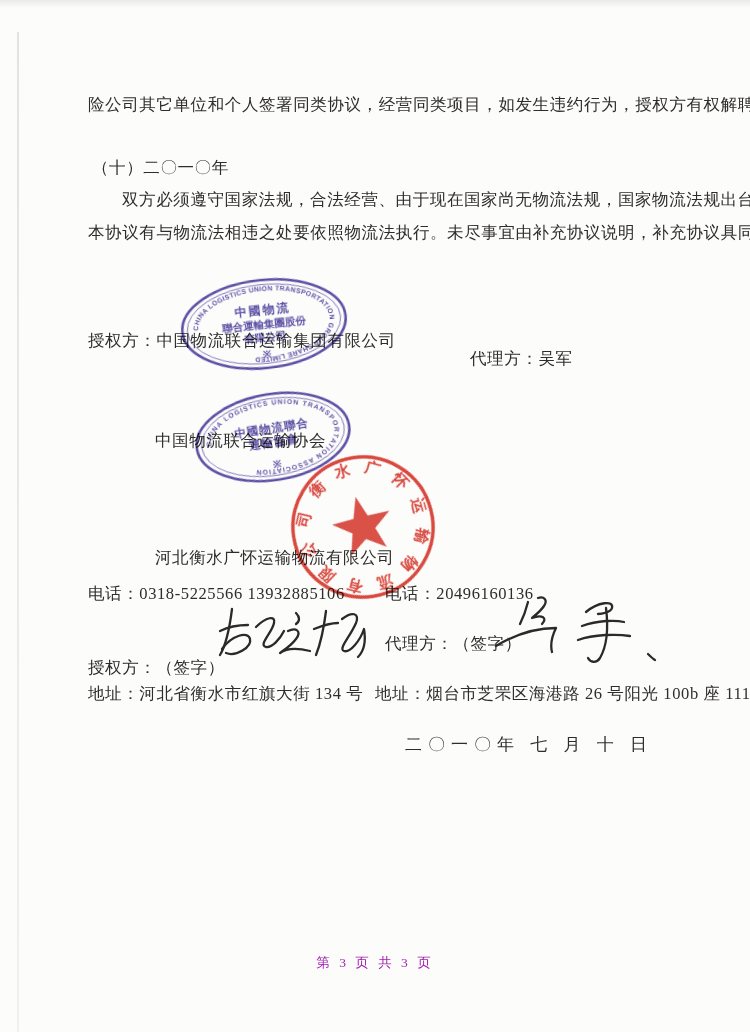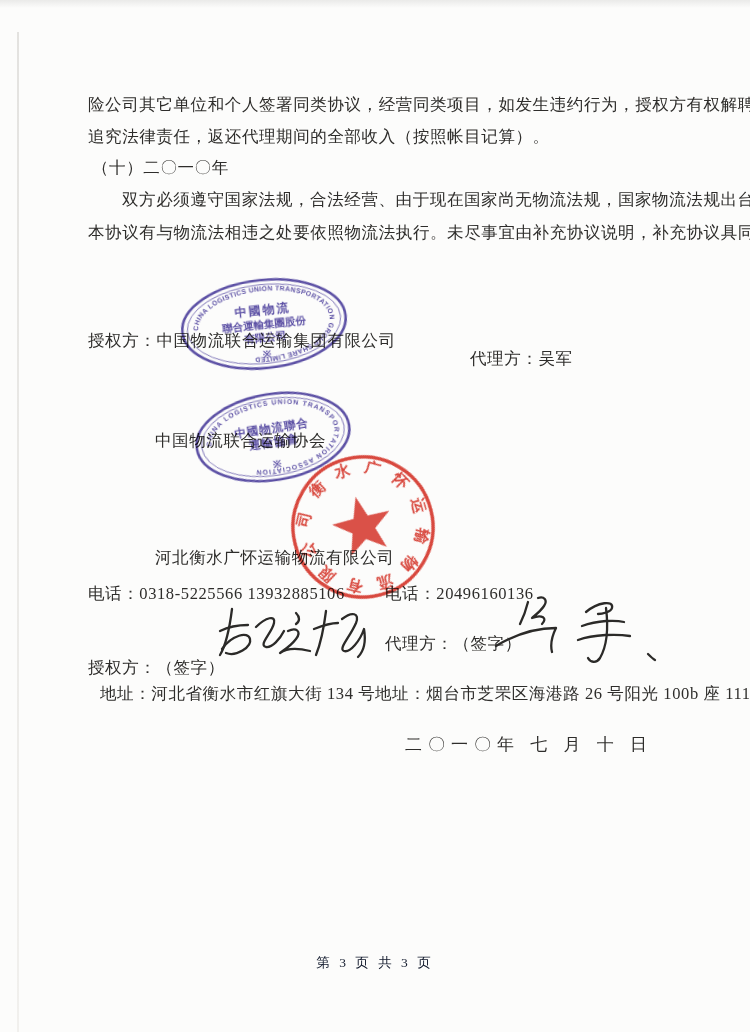--- a/index.html
+++ b/index.html
@@ -18,56 +18,55 @@
     background:linear-gradient(180deg,#cfcdc9,#e8e6e2);opacity:.55;}
   .line{
     position:absolute;
     font-size:16.5px;
     line-height:1.2;
     letter-spacing:0.6px;
     white-space:nowrap;
     color:#2e2d2b;
   }
   .date-line{letter-spacing:6px;font-size:17px;}
-  .footer-line{left:0;right:0;text-align:center;font-size:13.5px;letter-spacing:3px;color:#0f172a;}
+  .footer-line{left:0;right:0;text-align:center;font-size:13.5px;letter-spacing:3px;color:#a21caf;}
   .stamp{
     position:absolute;
     mix-blend-mode:multiply;
     opacity:.92;
     filter:blur(.3px);
   }
   .sig{position:absolute;}
   .sig path{fill:none;stroke:#2b2a28;stroke-width:2.3;stroke-linecap:round;stroke-linejoin:round;}
   .stamp text{font-weight:bold;}
   .ring-latin{font-family:"Liberation Sans","DejaVu Sans",sans-serif;font-weight:bold;}
   .seal-cjk{font-family:"Liberation Serif","DejaVu Serif",serif;font-weight:bold;}
 </style>
 </head>
 <body>
 
 <div class="page">
   <div class="top-shade"></div>
   <div class="edge-line"></div>
 
   <span class="line" style="left:88px;top:95px">险公司其它单位和个人签署同类协议，经营同类项目，如发生违约行为，授权方有权解聘并</span>
-  <span class="line" style="left:88px;top:127px">追究法律责任，返还代理期间的全部收入（按照帐目记算）。</span>
   <span class="line" style="left:92px;top:158px">（十）二〇一〇年</span>
   <span class="line" style="left:122px;top:190px">双方必须遵守国家法规，合法经营、由于现在国家尚无物流法规，国家物流法规出台后</span>
   <span class="line" style="left:88px;top:223px">本协议有与物流法相违之处要依照物流法执行。未尽事宜由补充协议说明，补充协议具同等</span>
 
   <span class="line" style="left:88px;top:331px">授权方：中国物流联合运输集团有限公司</span>
   <span class="line" style="left:470px;top:349px">代理方：吴军</span>
   <span class="line" style="left:155px;top:431px">中国物流联合运输协会</span>
   <span class="line" style="left:155px;top:548px">河北衡水广怀运输物流有限公司</span>
 
   <span class="line" style="left:88px;top:584px">电话：0318-5225566   13932885106</span>
   <span class="line" style="left:385px;top:584px">电话：20496160136</span>
   <span class="line" style="left:88px;top:658px">授权方：（签字）</span>
   <span class="line" style="left:385px;top:634px">代理方：（签字）</span>
-  <span class="line" style="left:100px;top:684px">地址：河北省衡水市红旗大街 134 号</span>
+  <span class="line" style="left:88px;top:684px">地址：河北省衡水市红旗大街 134 号</span>
   <span class="line" style="left:375px;top:684px">地址：烟台市芝罘区海港路 26 号阳光 100b 座 1111 室</span>
   <span class="line date-line" style="left:405px;top:735px">二〇一〇年 七 月 十 日</span>
   <span class="line footer-line" style="top:955px">第 3 页 共 3 页</span>
 
   <svg class="stamp" style="left:178px;top:276px;transform:rotate(-6deg)" width="172" height="96" viewBox="0 0 172 96">
     <defs>
       <path id="ring1" d="M20,48 A66,33 0 1 1 152,48 A66,33 0 1 1 20,48" fill="none"></path>
     </defs>
     <ellipse cx="86" cy="48" rx="82" ry="44" fill="none" stroke="#4f42a0" stroke-width="2.6"></ellipse>
     <ellipse cx="86" cy="48" rx="77" ry="39.5" fill="none" stroke="#4f42a0" stroke-width="1" opacity=".75"></ellipse>

